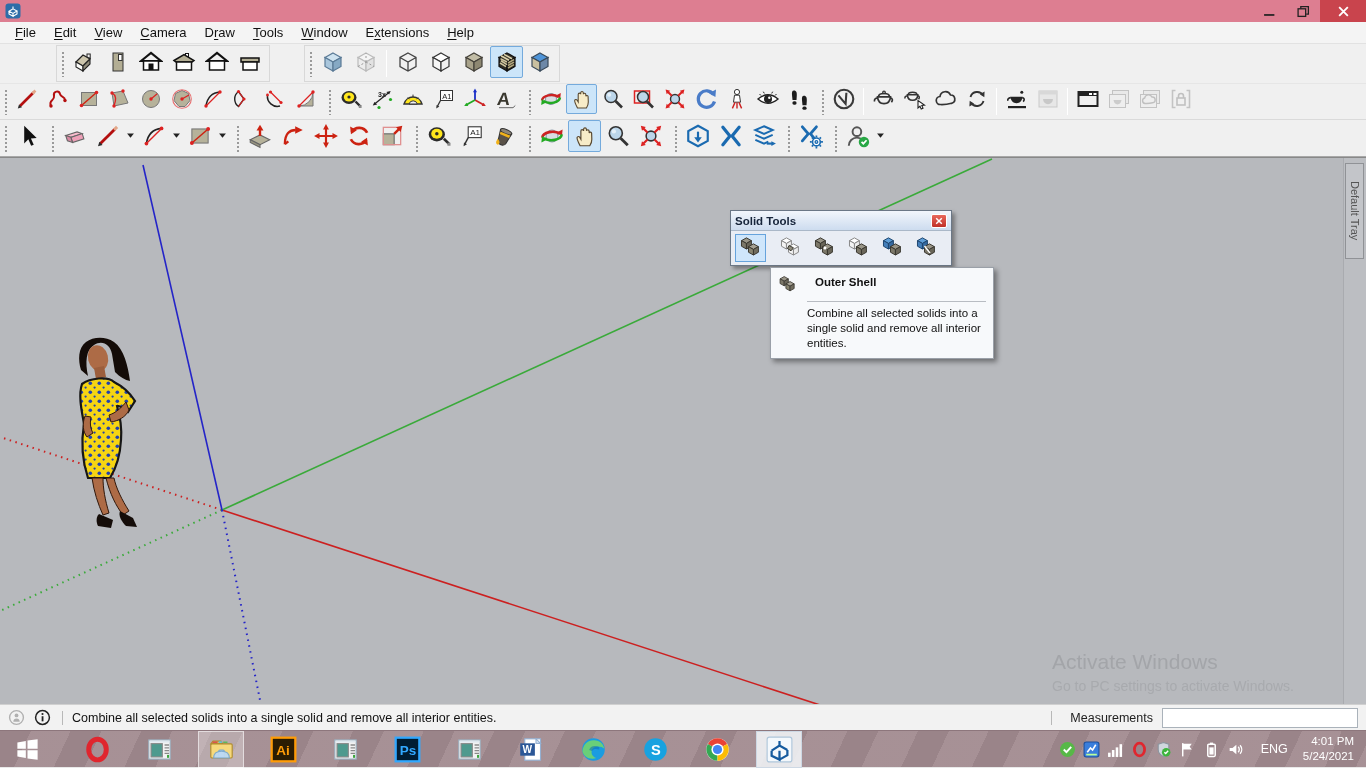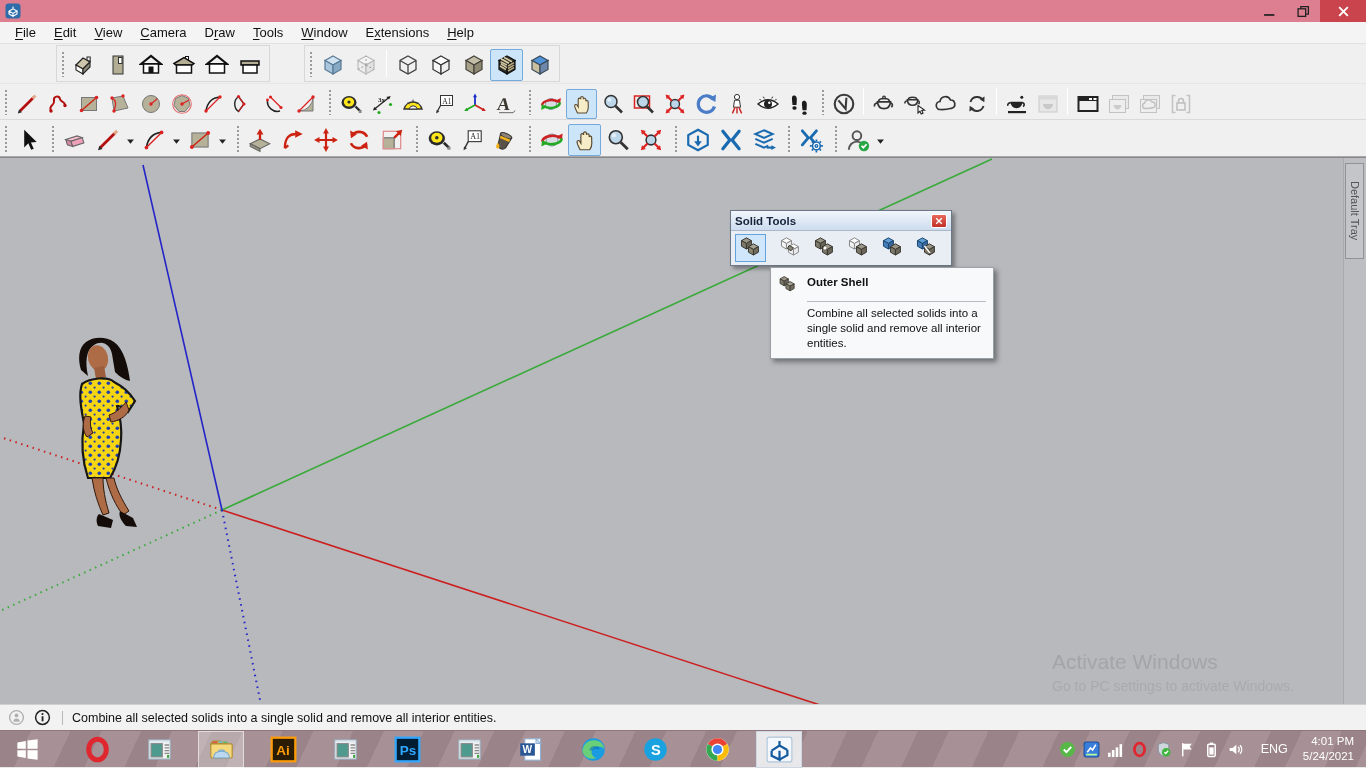--- a/index.html
+++ b/index.html
@@ -23,21 +23,21 @@
   
   .menubar{height:22px;background:var(--menubg);display:flex;align-items:center;padding-left:6px;border-bottom:1px solid #e2e2e2;}
   .menu-item{padding:2px 9px;color:#111;}
   .menu-item u{text-underline-offset:2px;}
 
   
   .toolrow{background:var(--toolbg);display:flex;align-items:center;}
   .toolrow1{height:39px;}
   .toolrow2{height:36px;border-top:1px solid #e6e6e6;}
   .toolrow3{height:38px;border-top:1px solid #dadada;border-bottom:1px solid #a8a8a8;}
-  .tb-group{display:flex;align-items:flex-end;height:100%;padding:0 3px;font-family:Liberation Serif, serif;}
+  .tb-group{display:flex;align-items:flex-start;height:100%;padding:0 3px;}
   .toolrow1 .tb-group{border:1px solid #d8d8d8;height:37px;background:#f0f0f0;}
   .grip{width:5px;align-self:stretch;margin:4px 3px 4px 0;background-image:radial-gradient(#9a9a9a 0.9px,transparent 1px);background-size:4px 4px;background-position:1px 1px;}
   .tb-btn{width:31px;height:30px;display:flex;align-items:center;justify-content:center;border:1px solid transparent;border-radius:2px;}
   .toolrow1 .tb-btn{width:33px;height:32px;}
   .toolrow3 .tb-btn{width:33px;height:32px;}
   .tb-btn svg{width:24px;height:24px;}
   .toolrow3 .tb-btn svg{width:26px;height:26px;}
   .tb-btn.sel{background:var(--sel-bg);border-color:var(--sel-bd);}
   .tb-btn.gray{opacity:.55;}
   .tb-sep{width:1px;align-self:stretch;margin:4px 4px;background:#c2c2c2;border-right:1px solid #fff;}
@@ -65,21 +65,21 @@
   .sp-body{display:flex;align-items:center;padding:3px 4px;gap:3px;}
   .sp-btn{width:31px;height:28px;display:flex;align-items:center;justify-content:center;border:1px solid transparent;}
   .sp-btn svg{width:24px;height:24px;}
   .sp-btn.hover{background:#cfe6fb;border-color:#66a3dc;}
   .sp-btn:first-child{margin-right:6px;}
 
   
   .tooltip{position:absolute;left:770px;top:109px;width:224px;background:#f7f9fb;border:1px solid #9aa0a8;box-shadow:3px 3px 5px rgba(0,0,0,.4);padding:6px 7px 7px 7px;font-size:11.5px;color:#111;}
   .tt-head{display:flex;align-items:flex-start;gap:9px;}
   .tt-head svg{width:20px;height:20px;flex:none;margin-top:1px;}
-  .tt-title{font-weight:bold;padding-top:2px;}
+  .tt-title{font-weight:bold;padding-top:2px;margin-left:8px;}
   .tt-hr{border:none;border-top:1px solid #b8bcc2;margin:4px 0 4px 29px;}
   .tt-body{margin-left:29px;line-height:1.3;}
 
   
   .statusbar{height:26px;background:#f2f2f2;display:flex;align-items:center;padding:0 8px;border-top:1px solid #d0d0d0;}
   .sb-icon{width:17px;height:17px;margin-right:9px;}
   .sb-sep{width:1px;height:14px;background:#b8b8b8;margin:0 9px 0 2px;}
   .sb-msg{font-size:12.5px;color:#111;flex:1;}
   .sb-right{display:flex;align-items:center;gap:9px;}
   .sb-meas{font-size:12.5px;color:#222;}
@@ -1075,20 +1075,25 @@
         <circle cx="8" cy="6" r="1.8" fill="#b0b0b0"></circle>
         <path d="M5 12 c0-2 1.3-3 3-3 s3 1 3 3 z" fill="#b0b0b0"></path>
       </svg></span>
   <span class="sb-icon" data-name="info-icon"><svg viewBox="0 0 16 16">
         <circle cx="8" cy="8" r="6.5" fill="none" stroke="#222" stroke-width="1.4"></circle>
         <rect x="7.2" y="6.8" width="1.7" height="4.8" fill="#222"></rect>
         <circle cx="8" cy="4.7" r="1" fill="#222"></circle>
       </svg></span>
   <span class="sb-sep" data-name="statusbar-separator"></span>
   <span class="sb-msg" data-name="statusbar-message">Combine all selected solids into a single solid and remove all interior entities.</span>
+  <div class="sb-right">
+    <span class="sb-sep" data-name="measurements-separator"></span>
+    <span class="sb-meas" data-name="measurements-label">Measurements</span>
+    <input class="sb-input" type="text" data-name="measurements-input" value="" style="">
+  </div>
 </div>
 
 <div class="taskbar" data-name="taskbar">
   <div style="display:flex;align-items:center;" data-name="taskbar-items" id="taskbar-items">
       <div class="task-btn start" data-name="taskbar-start-button">
         <span class="icon" data-name="start-icon" style="display:flex">
           <svg viewBox="0 0 24 24">
             <g fill="#fff">
               <polygon points="3,5.8 10.5,4.4 10.5,11.4 3,11.4"></polygon>
               <polygon points="12,4.1 21,2.9 21,11.4 12,11.4"></polygon>

